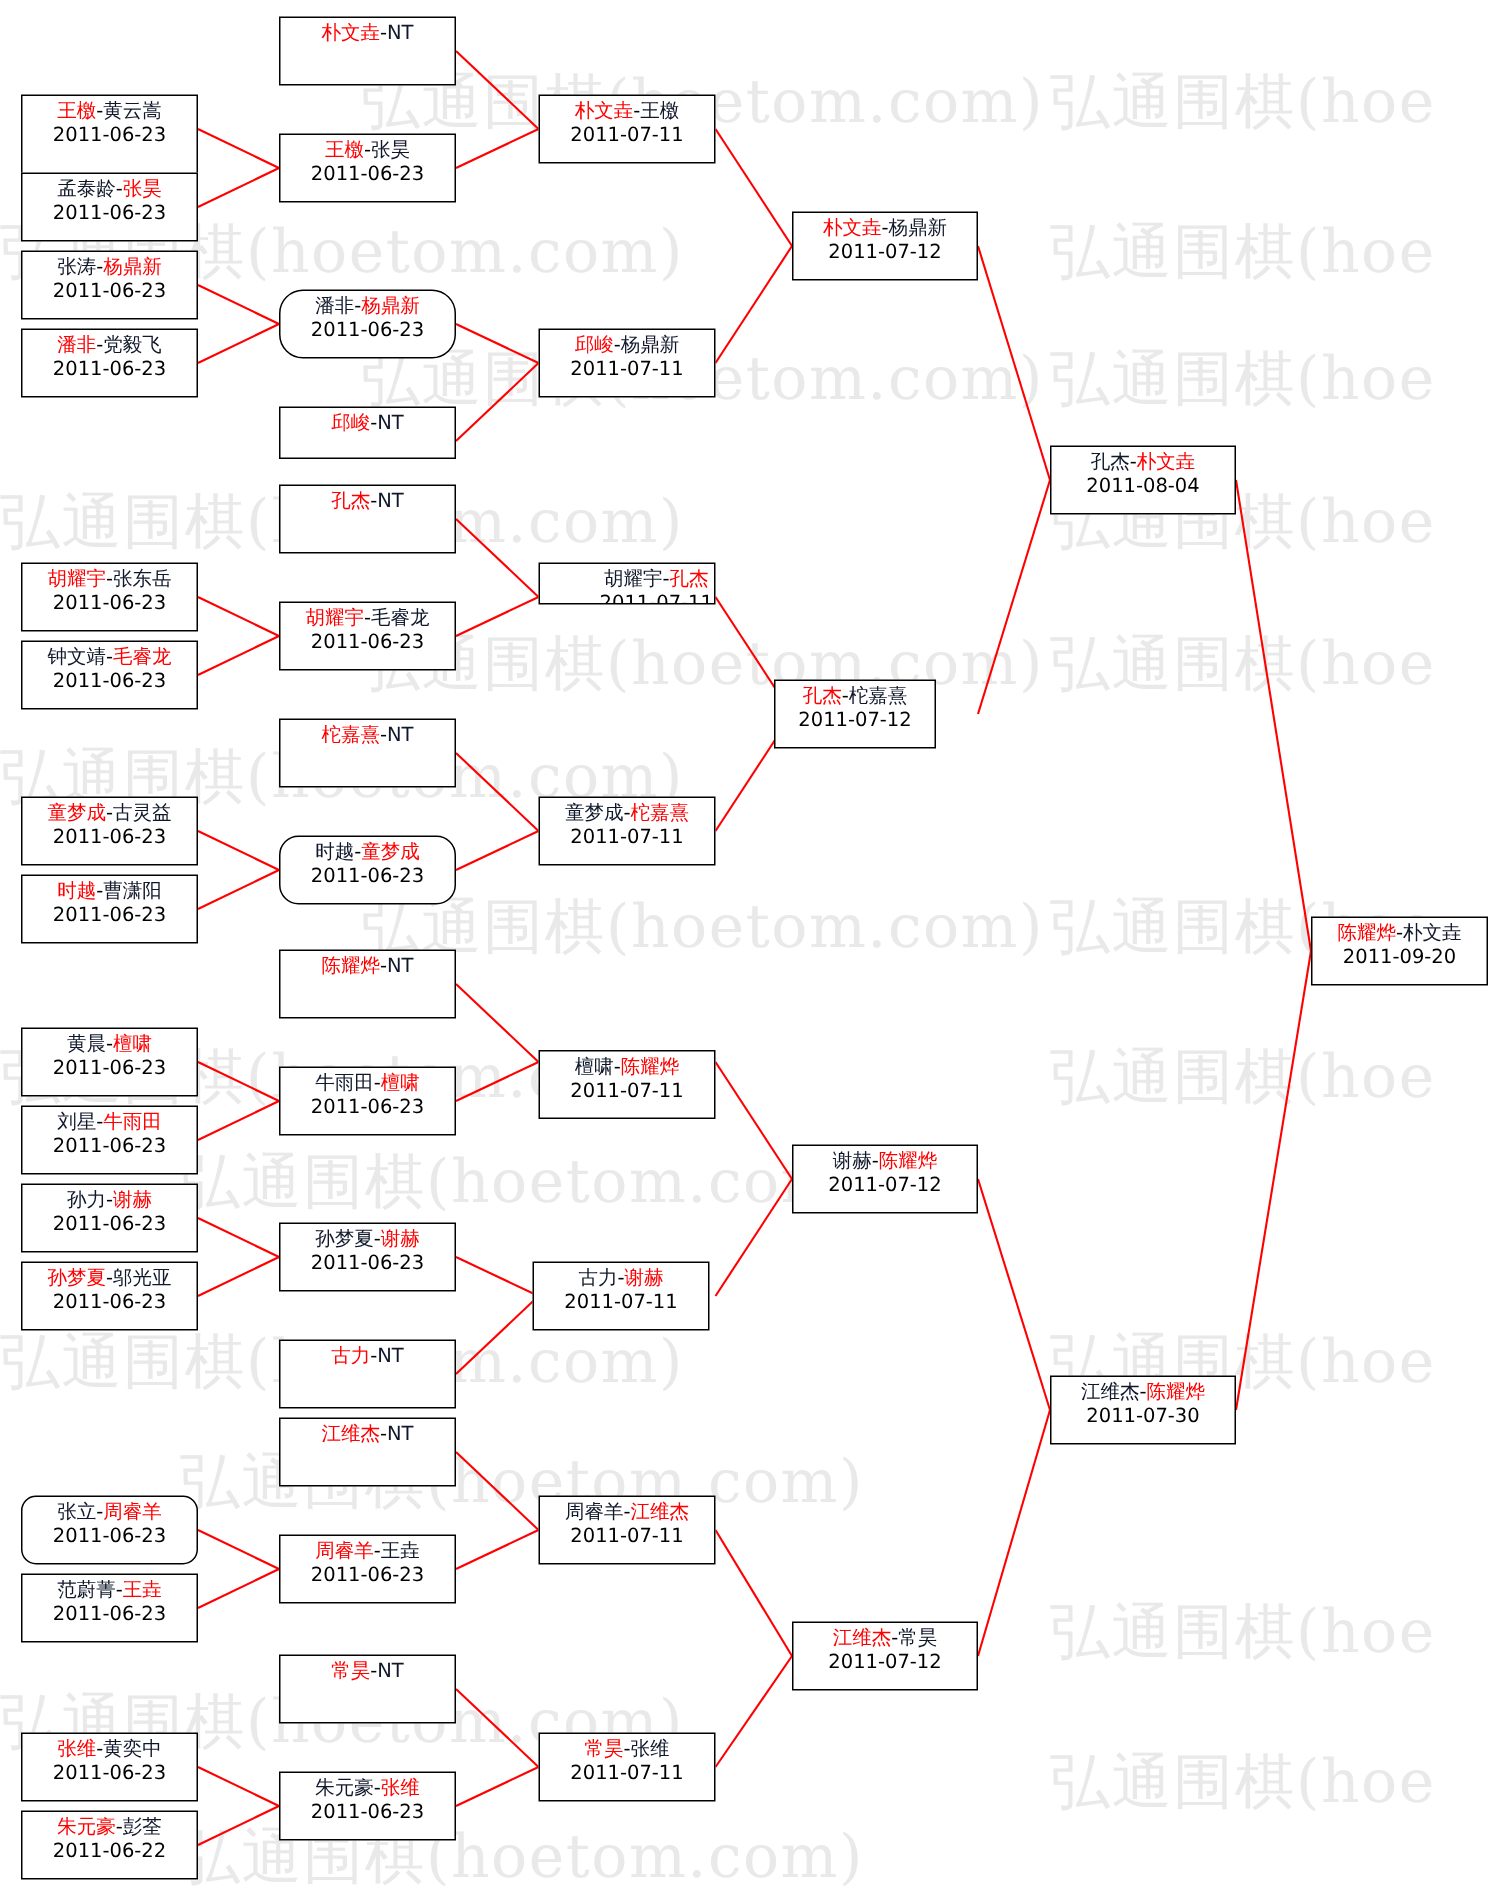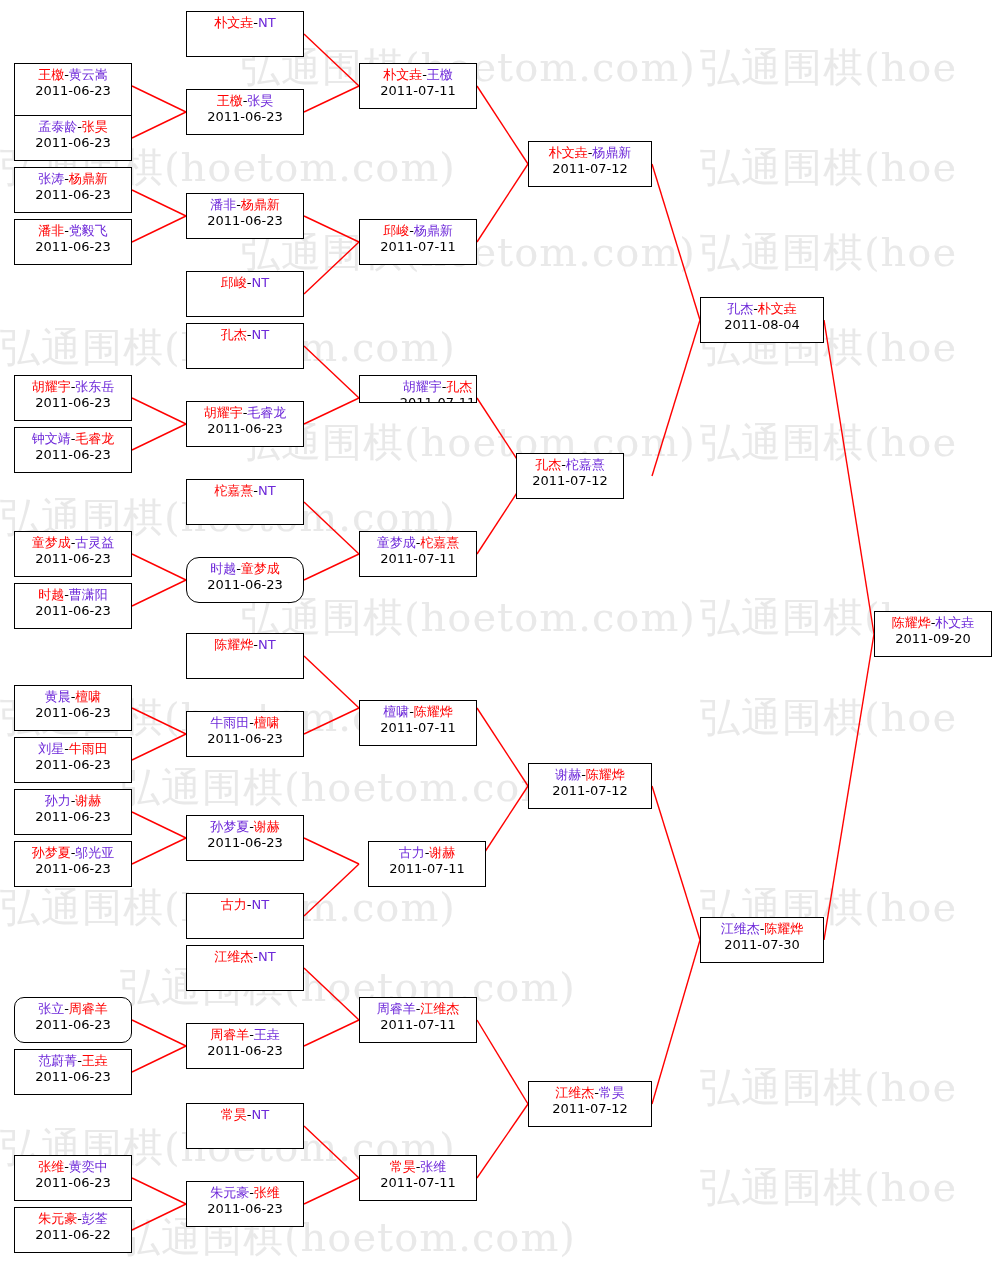--- a/index.html
+++ b/index.html
@@ -52,21 +52,21 @@
     font-size: 13px;
     line-height: 16px;
     color: #000000;
     padding-top: 3px;
     white-space: nowrap;
     overflow: hidden;
   }
   .match .players { display: block; }
   .match .date { display: block; }
   .w { color: #ff0000; }
-  .l { color: #6d28d9; }
+  .l { color: #0f172a; }
 </style>
 </head>
 <body>
 
 <div id="stage">
 
   <div id="watermark-layer">
       <div class="wm" style="left: 240px; top: 40px;">弘通围棋(hoetom.com)</div>
       <div class="wm" style="left: 700px; top: 40px;">弘通围棋(hoe</div>
       <div class="wm" style="left: 0px; top: 140px;">弘通围棋(hoetom.com)</div>
@@ -159,29 +159,29 @@
         <span class="date">2011-06-23</span>
       </div>
       <div class="match" style="left: 359px; top: 63px; width: 118px; height: 46px; border-color: rgb(0, 0, 0);">
         <span class="players"><span class="w">朴文垚</span><span>-</span><span class="l">王檄</span></span>
         <span class="date">2011-07-11</span>
       </div>
       <div class="match" style="left: 14px; top: 167px; width: 118px; height: 46px; border-color: rgb(0, 0, 0);">
         <span class="players"><span class="l">张涛</span><span>-</span><span class="w">杨鼎新</span></span>
         <span class="date">2011-06-23</span>
       </div>
-      <div class="match" style="left: 186px; top: 193px; width: 118px; height: 46px; border-color: rgb(0, 0, 0);">
+      <div class="match" style="left: 186px; top: 193px; width: 118px; height: 46px; border-color: rgb(0, 0, 0); border-radius: 16px;">
         <span class="players"><span class="l">潘非</span><span>-</span><span class="w">杨鼎新</span></span>
         <span class="date">2011-06-23</span>
       </div>
       <div class="match" style="left: 14px; top: 219px; width: 118px; height: 46px; border-color: rgb(0, 0, 0);">
         <span class="players"><span class="w">潘非</span><span>-</span><span class="l">党毅飞</span></span>
         <span class="date">2011-06-23</span>
       </div>
-      <div class="match" style="left: 186px; top: 271px; width: 118px; height: 46px; border-color: rgb(0, 0, 0);">
+      <div class="match" style="left: 186px; top: 271px; width: 118px; height: 35px; border-color: rgb(0, 0, 0);">
         <span class="players"><span class="w">邱峻</span><span>-</span><span class="l">NT</span></span>
         <span class="date"></span>
       </div>
       <div class="match" style="left: 359px; top: 219px; width: 118px; height: 46px; border-color: rgb(0, 0, 0);">
         <span class="players"><span class="w">邱峻</span><span>-</span><span class="l">杨鼎新</span></span>
         <span class="date">2011-07-11</span>
       </div>
       <div class="match" style="left: 528px; top: 141px; width: 124px; height: 46px; border-color: rgb(0, 0, 0);">
         <span class="players"><span class="w">朴文垚</span><span>-</span><span class="l">杨鼎新</span></span>
         <span class="date">2011-07-12</span>
@@ -263,21 +263,21 @@
         <span class="date">2011-06-23</span>
       </div>
       <div class="match" style="left: 14px; top: 841px; width: 118px; height: 46px; border-color: rgb(0, 0, 0);">
         <span class="players"><span class="w">孙梦夏</span><span>-</span><span class="l">邬光亚</span></span>
         <span class="date">2011-06-23</span>
       </div>
       <div class="match" style="left: 186px; top: 893px; width: 118px; height: 46px; border-color: rgb(0, 0, 0);">
         <span class="players"><span class="w">古力</span><span>-</span><span class="l">NT</span></span>
         <span class="date"></span>
       </div>
-      <div class="match" style="left: 368px; top: 841px; width: 118px; height: 46px; border-color: rgb(0, 0, 0);">
+      <div class="match" style="left: 355px; top: 841px; width: 118px; height: 46px; border-color: rgb(0, 0, 0);">
         <span class="players"><span class="l">古力</span><span>-</span><span class="w">谢赫</span></span>
         <span class="date">2011-07-11</span>
       </div>
       <div class="match" style="left: 528px; top: 763px; width: 124px; height: 46px; border-color: rgb(0, 0, 0);">
         <span class="players"><span class="l">谢赫</span><span>-</span><span class="w">陈耀烨</span></span>
         <span class="date">2011-07-12</span>
       </div>
       <div class="match" style="left: 186px; top: 945px; width: 118px; height: 46px; border-color: rgb(0, 0, 0);">
         <span class="players"><span class="w">江维杰</span><span>-</span><span class="l">NT</span></span>
         <span class="date"></span>

